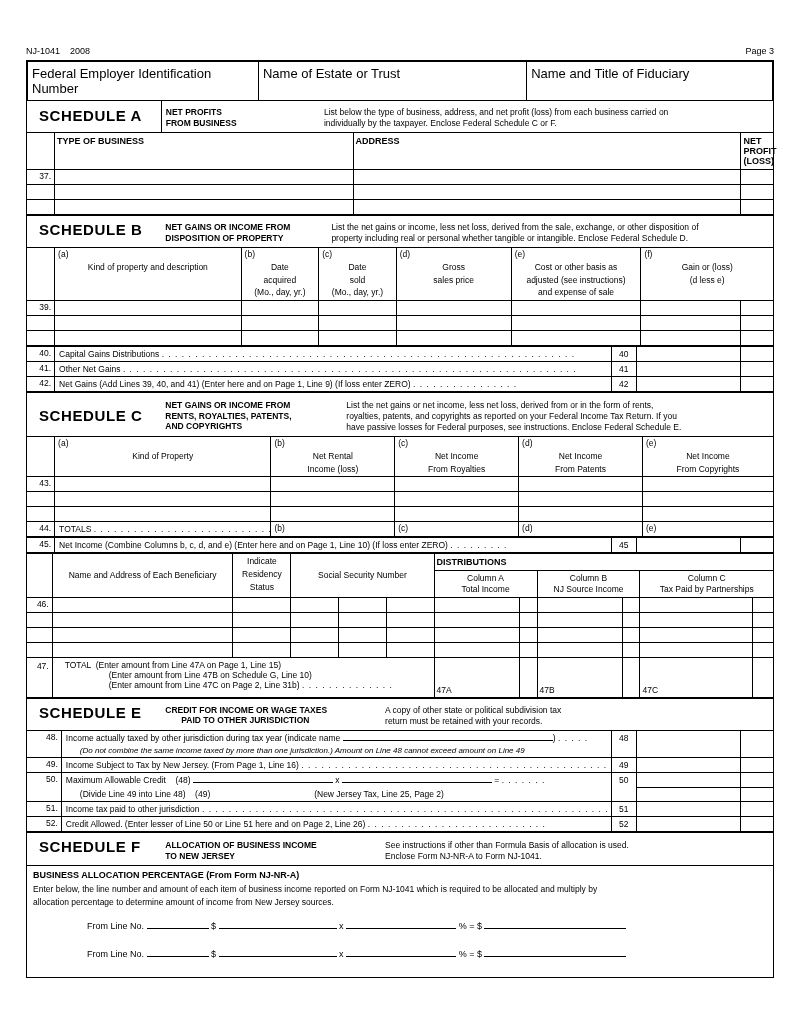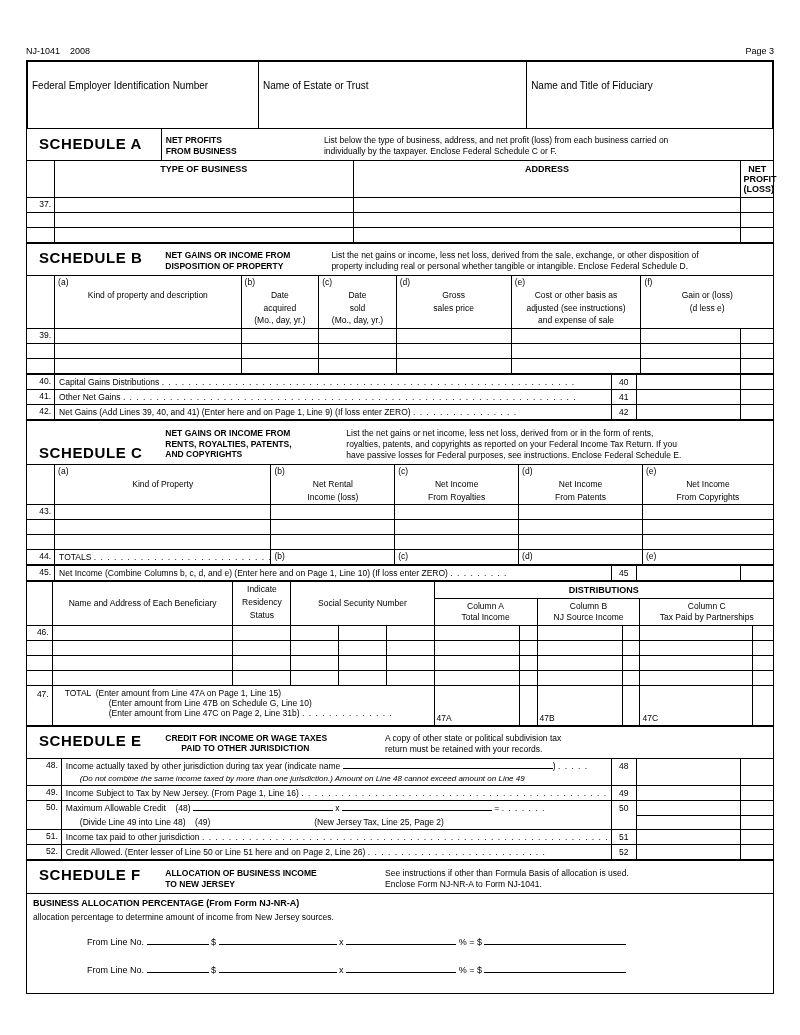--- a/index.html
+++ b/index.html
@@ -3,25 +3,25 @@
 <meta charset="utf-8">
 <style>
   html,body{margin:0;padding:0;background:#fff;}
   body{width:800px;height:1035px;font-family:"Liberation Sans",sans-serif;color:#000;}
   .page{position:relative;width:800px;height:1035px;box-sizing:border-box;padding:0;}
   .topline{position:absolute;left:26px;top:46px;width:748px;display:flex;justify-content:space-between;font-size:9px;}
   .topline .l span{margin-right:10px;}
   .form{position:absolute;left:26px;top:60px;width:748px;border:1.4px solid #000;box-sizing:border-box;}
   table{border-collapse:collapse;width:100%;table-layout:fixed;}
   td,th{border:0.8px solid #000;padding:0;vertical-align:top;font-weight:normal;font-size:8.5px;}
-  .hdrbox{height:30px;font-size:10px;padding:18px 4px;}
+  .hdrbox{height:30px;font-size:13px;padding:4px 4px;}
   .schtitle{font-size:15px;font-weight:bold;letter-spacing:.6px;padding-left:12px;}
   .schname{font-size:8.5px;font-weight:bold;line-height:1.25;padding:3px 4px;}
   .schdesc{font-size:8.5px;line-height:1.3;padding:3px 6px;}
-  .colhead{text-align:center;font-weight:bold;font-size:9px;padding:3px 2px;}
+  .colhead{font-weight:bold;font-size:9px;padding:3px 2px;}
   .colsub{font-size:8.5px;text-align:center;line-height:1.25;padding:2px;}
   .collabel{font-size:8.5px;padding:1px 3px;}
   .rowno{text-align:right;padding:1px 3px 1px 0;font-size:8.5px;}
   .blank{height:15px;}
   .lineitem{font-size:8.5px;padding:2px 4px;white-space:nowrap;overflow:hidden;}
   .lnum{text-align:center;font-size:8.5px;padding:2px 2px;}
   .ital{font-style:italic;font-size:8px;padding:1px 4px 2px 18px;}
   .dots{letter-spacing:1px;}
   .sf{font-size:8.5px;padding:3px 6px;line-height:1.45;}
   .sfline{font-size:9px;padding:4px 6px 4px 60px;white-space:nowrap;}
@@ -247,21 +247,21 @@
       </table>
 
     <table class="bandtop">
       <colgroup>
           <col style="width:18%">
           <col style="width:24%">
           <col style="width:58%">
         </colgroup>
       <tbody>
           <tr>
-        <td class="schtitle" style="border:0;padding-top:23px;">SCHEDULE  C</td>
+        <td class="schtitle" style="border:0;padding-top:14px;">SCHEDULE  C</td>
         <td class="schname" style="border:0;padding-top:7px;">
           <div>NET GAINS OR INCOME FROM</div>
           <div>RENTS, ROYALTIES, PATENTS,</div>
           <div>AND COPYRIGHTS</div>
         </td>
         <td class="schdesc" style="border:0;padding-top:7px;">
           <div>List the net gains or net income, less net loss, derived from or in the form of rents,</div>
           <div>royalties, patents, and copyrights as reported on your Federal Income Tax Return.  If you</div>
           <div>have passive losses for Federal purposes, see instructions.  Enclose Federal Schedule E.</div>
         </td>
@@ -572,20 +572,21 @@
           <div>See instructions if other than Formula Basis of allocation is used.</div>
           <div>Enclose Form NJ-NR-A to Form NJ-1041.</div>
         </td>
       </tr>
     </tbody>
       </table>
 
     <div class="bandtop">
       <div class="sf" style="font-weight:bold;font-size:9px;padding-bottom:1px;">BUSINESS ALLOCATION PERCENTAGE (From Form NJ-NR-A)</div>
       <div class="sf" style="padding-top:0;">
+        <div>Enter below, the line number and amount of each item of business income reported on Form NJ-1041 which is required to be allocated and multiply by</div>
         <div>allocation percentage to determine amount of income from New Jersey sources.</div>
       </div>
       <div class="sfline" style="padding-top:10px;">
         <span>From Line No.</span>
         <span class="ul" style="width:62px;"></span>
         <span>$</span>
         <span class="ul" style="width:118px;"></span>
         <span>x</span>
         <span class="ul" style="width:110px;"></span>
         <span>% = $</span>

